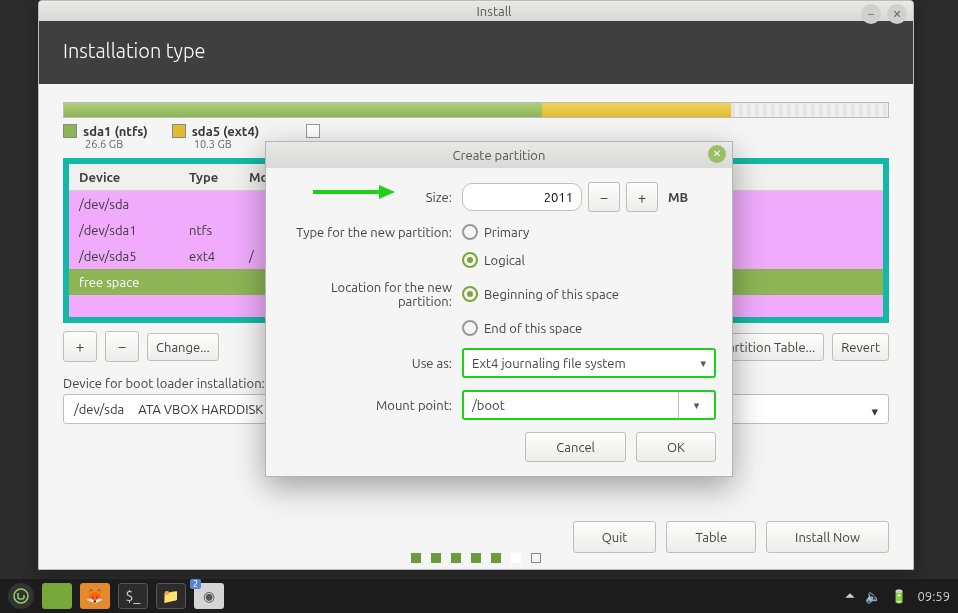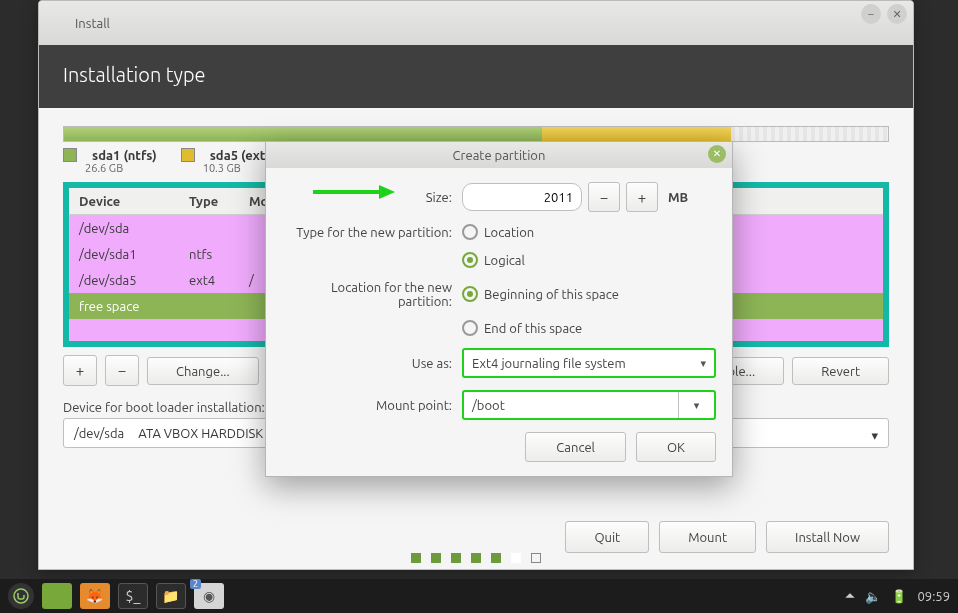--- a/index.html
+++ b/index.html
@@ -1,51 +1,51 @@
 <!DOCTYPE html>
 <html><head>
 <meta charset="utf-8">
 <style>
   * { box-sizing: border-box; margin: 0; padding: 0; font-family: Ubuntu, "Noto Sans", sans-serif; }
   body { width: 958px; height: 613px; background: #2c2c2c; overflow: hidden; position: relative; color: #3a3a3a; }
 
   
   .window { position: absolute; left: 38px; top: 0; width: 876px; height: 570px; background: #f5f5f5; border: 1px solid #bbb; border-radius: 4px 4px 0 0; box-shadow: 0 4px 18px rgba(0,0,0,.3); }
-  .titlebar { height: 44px; background: linear-gradient(#e8e8e6,#d9d9d7); display: flex; align-items: center; font-size: 13px; color: #555; position: relative; border-radius: 4px 4px 0 0; padding-left: 36px; }
+  .titlebar { height: 20px; background: linear-gradient(#e8e8e6,#d9d9d7); display: flex; align-items: center; justify-content: center; font-size: 13px; color: #555; position: relative; border-radius: 4px 4px 0 0; padding-left: 36px; }
   .titlebar-btns { position: absolute; right: 6px; top: 3px; display: flex; gap: 6px; }
   .titlebar-btn { width: 20px; height: 20px; border-radius: 50%; background: #d0d0cf; display: flex; align-items: center; justify-content: center; color: #666; font-size: 11px; line-height:1; cursor: pointer; }
 
   .header { background: #3f3f3f; color: #fff; padding: 18px 24px 22px; font-size: 20px; font-weight: 300; }
 
   .body { padding: 18px 24px 0; }
 
   .diskbar { height: 16px; width: 100%; display: flex; border: 1px solid #bbb; }
   .diskbar div { height: 100%; }
   .seg-ntfs { background: linear-gradient(#b0cf7a,#8db556); flex: 0 0 58%; }
   .seg-ext4 { background: linear-gradient(#f0d35e,#e0bc2e); flex: 0 0 23%; }
   .seg-free { background: repeating-linear-gradient(90deg,#e5e5e5 0 4px,#f0f0f0 4px 8px); flex: 1; }
 
   .legend { display: flex; gap: 24px; margin-top: 6px; font-size: 13px; }
   .legend-item { display: flex; flex-direction: column; }
-  .legend-row1 { display: flex; align-items: center; gap: 15px; font-weight: 600; }
+  .legend-row1 { display: flex; align-items: center; gap: 6px; font-weight: 600; }
   .swatch { width: 14px; height: 14px; border: 1px solid #888; }
   .sw-ntfs { background: #8db556; }
   .sw-ext4 { background: #e0bc2e; }
   .legend-sub { font-size: 11px; color: #666; margin-left: 22px; }
 
   .part-table { border: 6px solid #14b8a6; background: #f0abfc; }
   .part-table .hdr { display: flex; background: #f0f0ee; border-bottom: 1px solid #cfcfcf; font-size: 13px; font-weight: 600; color: #444; }
   .part-table .hdr div, .part-table .row div { padding: 6px 10px; }
   .c-device { width: 110px; } .c-type { width: 60px; } .c-mount { flex: 1; }
   .part-table .row { display: flex; font-size: 13px; }
   .row.selected { background: #8db556; color: #fff; }
   .part-table .rows { min-height: 126px; }
 
   .toolbar { margin-top: 8px; display: flex; gap: 8px; align-items: center; }
-  .btn { background: linear-gradient(#fdfdfd,#ececea); border: 1px solid #bfbfbd; border-radius: 3px; padding: 6px 28px; font-size: 13px; color: #444; cursor: pointer; }
+  .btn { background: linear-gradient(#fdfdfd,#ececea); border: 1px solid #bfbfbd; border-radius: 3px; padding: 6px 8px; font-size: 13px; color: #444; cursor: pointer; }
   .btn.square { width: 34px; text-align: center; padding: 6px 0; font-size: 15px; }
   .toolbar .spacer { flex: 1; }
 
   .boot-label { margin-top: 14px; font-size: 13px; color: #444; }
   .boot-select { margin-top: 4px; border: 1px solid #bfbfbd; border-radius: 3px; background: #fff; padding: 7px 10px; display: flex; font-size: 13px; position: relative; }
   .boot-select .chev { position: absolute; right: 10px; top: 9px; }
 
   .footer { position: absolute; bottom: 16px; right: 24px; display: flex; gap: 10px; }
   .footer .btn { padding: 8px 28px; }
 
@@ -183,21 +183,21 @@
     <div class="boot-label">Device for boot loader installation:</div>
     <div class="boot-select">
       <span>/dev/sda</span>
       <span style="margin-left:14px;">ATA VBOX HARDDISK</span>
       <span class="chev">▾</span>
     </div>
   </div>
 
   <div class="footer">
     <div class="btn">Quit</div>
-    <div class="btn">Mount</div>
+    <div class="btn">Table</div>
     <div class="btn">Install Now</div>
   </div>
 
   <div class="dots">
     <div class="dot"></div>
     <div class="dot"></div>
     <div class="dot"></div>
     <div class="dot"></div>
     <div class="dot"></div>
     <div class="dot current"></div>
@@ -215,21 +215,21 @@
     <div class="size-row">
       <input class="size-input" value="2011" style="">
       <div class="stepper">−</div>
       <div class="stepper">+</div>
       <span class="unit">MB</span>
     </div>
 
     <div class="lbl">Type for the new partition:</div>
     <div class="radio-row">
       <span class="radio"></span>
-      <span>Location</span>
+      <span>Primary</span>
     </div>
     <div class="lbl"></div>
     <div class="radio-row">
       <span class="radio checked"></span>
       <span>Logical</span>
     </div>
 
     <div class="lbl">Location for the new partition:</div>
     <div class="radio-row">
       <span class="radio checked"></span>

